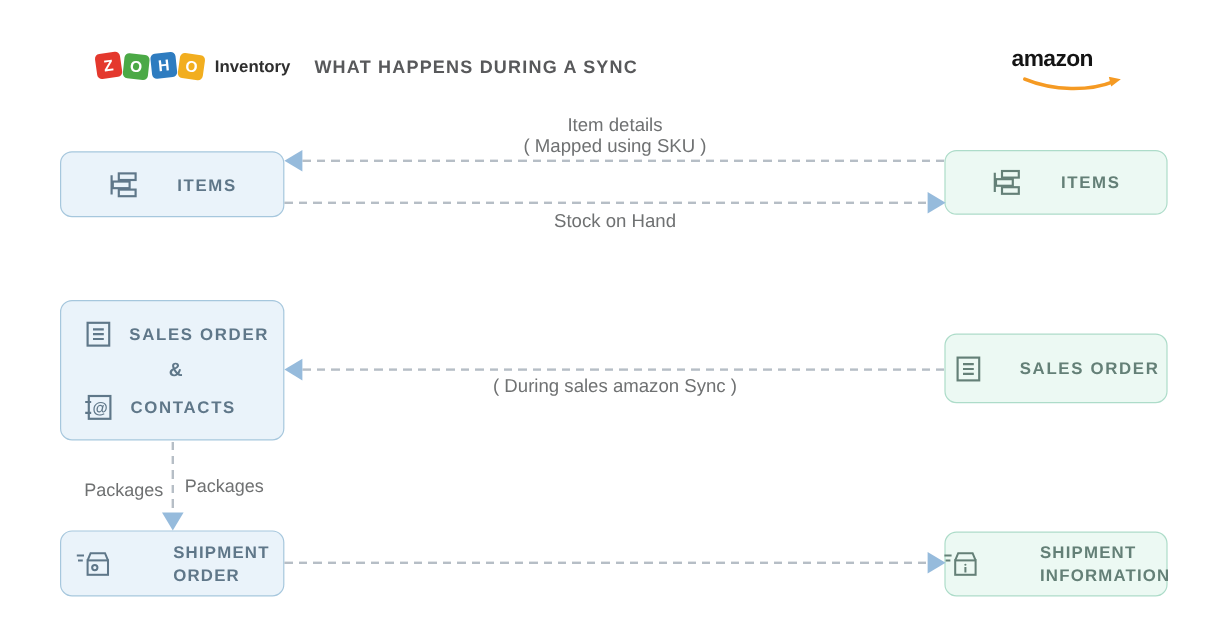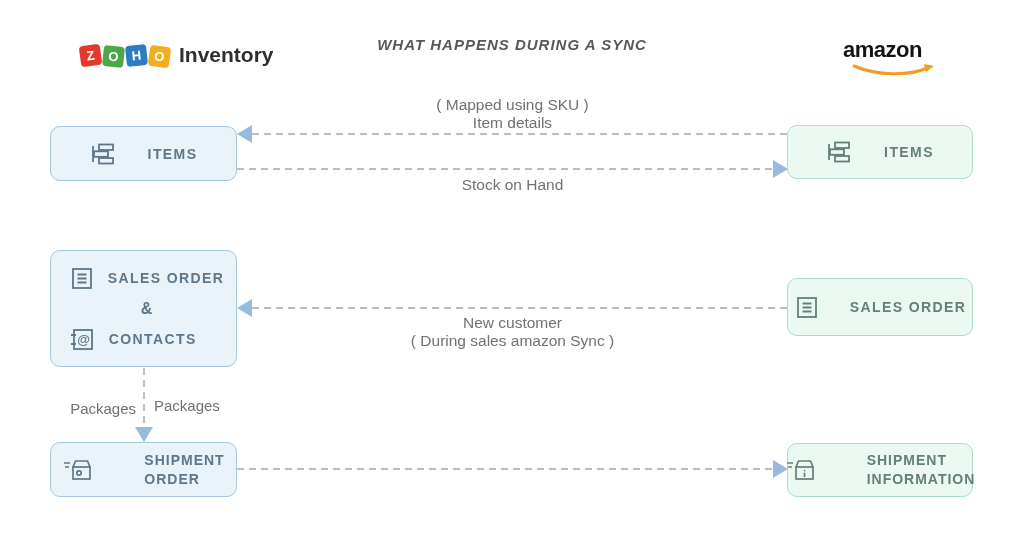--- a/index.html
+++ b/index.html
@@ -10,27 +10,26 @@
     position: relative;
     width: 1024px;
     height: 533px;
     background: #ffffff;
     overflow: hidden;
   }
 
   
   .title {
     position: absolute;
-    left: 262px; top: 36px; width: 500px;
-    text-align: center;
+    left: 262px; top: 48px; width: 500px;
+    text-align: left;
     font-size: 15px;
     font-weight: bold;
     letter-spacing: 1px;
     color: var(--title-text, #58595B);
-    font-style: italic;
   }
 
   .zoho-logo {
     position: absolute;
     left: 80px; top: 43px;
     display: flex;
     align-items: center;
   }
   .tile {
     display: inline-flex;
@@ -42,32 +41,32 @@
     font-size: 13px;
     font-weight: bold;
     margin-right: 2px;
   }
   .tile.t0 { transform: rotate(-8deg); }
   .tile.t1 { transform: rotate(6deg); margin-top: 2px; }
   .tile.t2 { transform: rotate(-6deg); }
   .tile.t3 { transform: rotate(8deg); margin-top: 2px; }
   .zoho-word {
     margin-left: 7px;
-    font-size: 21px;
+    font-size: 14px;
     font-weight: 600;
     color: var(--zoho-word, #2F2F2F);
   }
 
   .amazon-logo {
     position: absolute;
     left: 843px; top: 36px;
     width: 100px;
   }
   .amazon-text {
-    font-size: 22px;
+    font-size: 19px;
     font-weight: bold;
     letter-spacing: -0.5px;
     color: var(--amazon-text, #141414);
     line-height: 28px;
   }
   .amazon-smile { position: absolute; left: 9px; top: 28px; }
 
   
   .node {
     position: absolute;
@@ -253,34 +252,33 @@
     </span>
     <span class="node-label two-line">
       <span>SHIPMENT</span>
       <span>INFORMATION</span>
     </span>
   </div>
 
   <div class="hline" style="left:252px; top:133px; width:536px;"></div>
   <div class="head head-left" style="left:237px; top:125px;"></div>
   <div class="flow-label" style="left:340px; top:96px; width:345px;">
+    <span>Item details</span>
     <span>( Mapped using SKU )</span>
-    <span>Item details</span>
   </div>
 
   <div class="hline" style="left:237px; top:168px; width:536px;"></div>
   <div class="head head-right" style="left:773px; top:160px;"></div>
   <div class="flow-label" style="left:340px; top:176px; width:345px;">
     <span>Stock on Hand</span>
   </div>
 
   <div class="hline" style="left:252px; top:307px; width:536px;"></div>
   <div class="head head-left" style="left:237px; top:299px;"></div>
   <div class="flow-label" style="left:340px; top:314px; width:345px;">
-    <span>New customer</span>
     <span>( During sales amazon Sync )</span>
   </div>
 
   <div class="vline" style="left:143px; top:368px; height:59px;"></div>
   <div class="head head-down" style="left:135px; top:427px;"></div>
   <div class="side-label" style="left:30px; top:400px; width:106px; text-align:right;">Packages</div>
   <div class="side-label" style="left:154px; top:397px;">Packages</div>
 
   <div class="hline" style="left:237px; top:468px; width:536px;"></div>
   <div class="head head-right" style="left:773px; top:460px;"></div>

